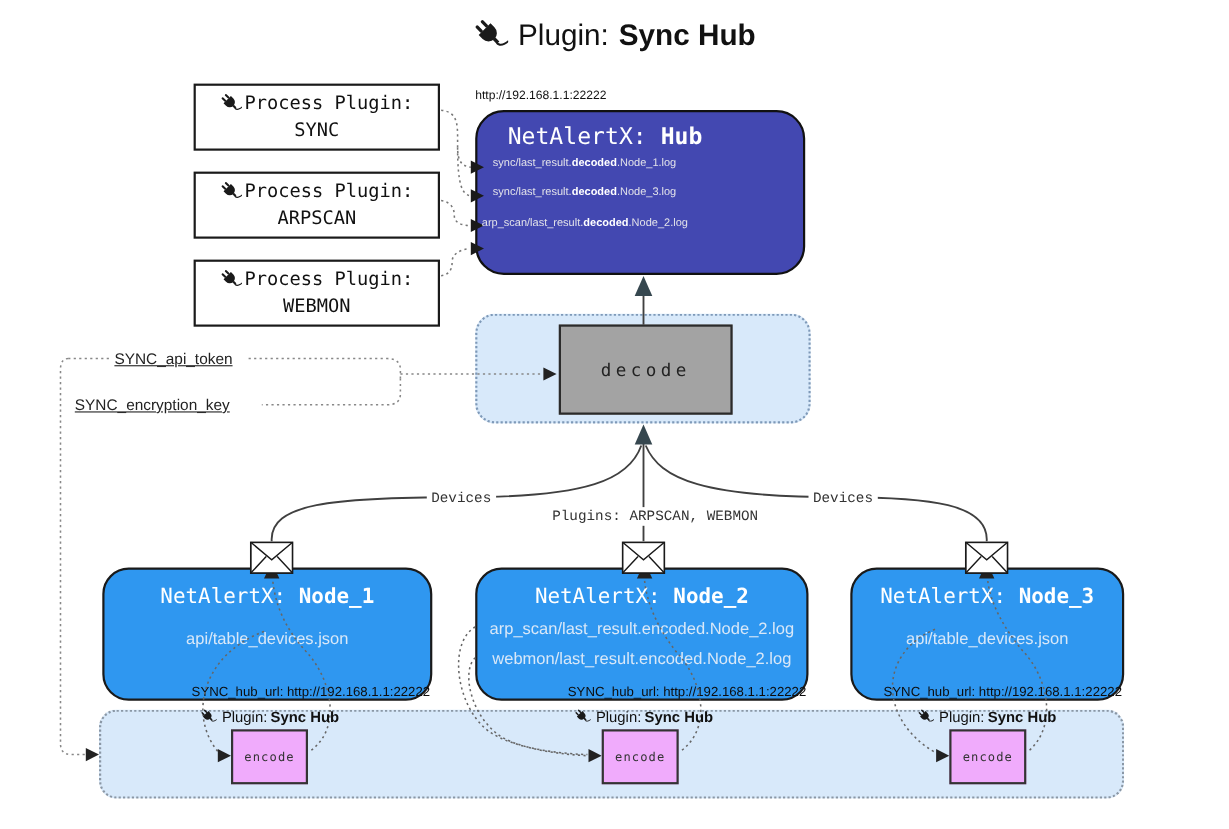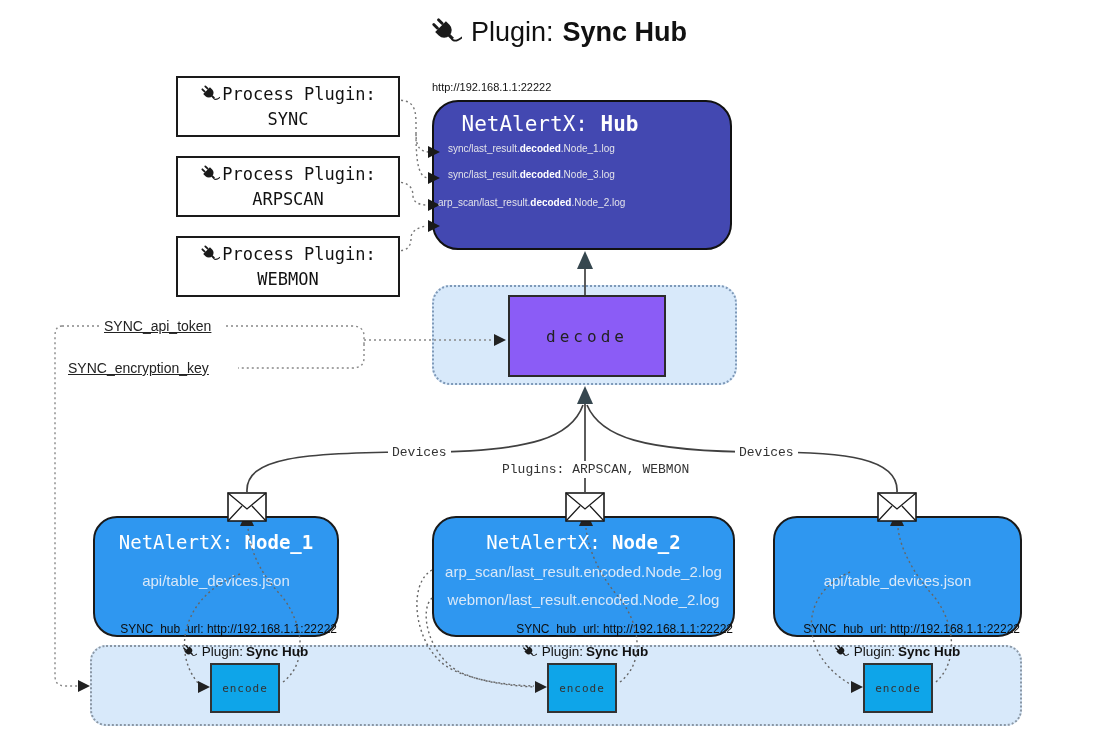--- a/index.html
+++ b/index.html
@@ -32,43 +32,43 @@
        border-radius:26px;box-sizing:border-box;}
   .hub-title{left:432px;top:112px;width:236px;text-align:center;color:#fff;
              font-family:"DejaVu Sans Mono",monospace;font-size:21px;}
   .hub-line{width:300px;color:#e3e3ea;font-size:10px;white-space:nowrap;}
   .hub-line .b{color:#fff;}
   .hub-url{left:432px;top:81px;width:300px;text-align:left;font-size:11px;color:#111;}
 
   
   .panel{background:#d8e9fa;box-sizing:border-box;}
   .decode-panel{left:432px;top:285px;width:305px;height:100px;border:2px dotted #7e99b8;border-radius:18px;}
-  .decode-box{left:508px;top:295px;width:158px;height:82px;background:#8b5cf6;border:2px solid #2b2b2b;
+  .decode-box{left:508px;top:295px;width:158px;height:82px;background:#a3a3a3;border:2px solid #2b2b2b;
               box-sizing:border-box;display:flex;align-items:center;justify-content:center;
               font-family:"DejaVu Sans Mono",monospace;font-size:16px;letter-spacing:4px;color:#222;}
 
   
   .cfg{font-size:14px;color:#222;background:#fff;padding:0 4px;white-space:nowrap;text-decoration:underline;}
 
   
   .edge-lbl{font-size:13px;color:#333;background:#fff;padding:1px 4px;white-space:nowrap;font-family:Liberation Mono, monospace;}
 
   
   .node{top:516px;height:121px;background:#2f97f0;border:2.5px solid #1a1a1a;border-radius:24px;box-sizing:border-box;}
-  .node1{left:93px;width:246px;}
+  .node1{left:93px;width:300px;}
   .node2{left:432px;width:303px;}
   .node3{left:773px;width:249px;}
   .node-title{position:absolute;left:0;top:13px;width:100%;text-align:center;color:#fff;
               font-family:"DejaVu Sans Mono",monospace;font-size:19px;}
   .node-line{position:absolute;left:0;width:100%;text-align:center;color:#d9e8f8;font-size:15px;white-space:nowrap;}
   .node-url{position:absolute;left:0;top:104px;width:100%;text-align:right;color:#0d0d0d;font-size:12px;}
 
   
   .band{left:90px;top:645px;width:932px;height:81px;border:2px dotted #8a97a5;border-radius:16px;}
-  .enc-box{top:663px;width:70px;height:50px;background:#0ea5e9;border:2px solid #333;box-sizing:border-box;
+  .enc-box{top:663px;width:70px;height:50px;background:#f0abfc;border:2px solid #333;box-sizing:border-box;
            display:flex;align-items:center;justify-content:center;
            font-family:"DejaVu Sans Mono",monospace;font-size:11px;letter-spacing:1px;color:#333;}
   .enc-lbl{top:644px;width:160px;display:flex;align-items:center;justify-content:center;gap:3px;
            font-size:13.5px;color:#111;white-space:nowrap;}
 </style>
 </head>
 <body>
 
 <svg style="position:absolute;width:0;height:0" aria-hidden="true">
   <defs>
@@ -94,20 +94,21 @@
     <div class="node-line" style="top:54px">api/table_devices.json</div>
     <div class="node-url">SYNC_hub_url: http://192.168.1.1:22222</div>
   </div>
   <div class="abs layer-box node node2">
     <div class="node-title"><span>NetAlertX:</span>&nbsp;<span class="b">Node_2</span></div>
     <div class="node-line" style="top:45px">arp_scan/last_result.encoded.Node_2.log</div>
     <div class="node-line" style="top:73px">webmon/last_result.encoded.Node_2.log</div>
     <div class="node-url">SYNC_hub_url: http://192.168.1.1:22222</div>
   </div>
   <div class="abs layer-box node node3">
+    <div class="node-title"><span>NetAlertX:</span>&nbsp;<span class="b">Node_3</span></div>
     <div class="node-line" style="top:54px">api/table_devices.json</div>
     <div class="node-url">SYNC_hub_url: http://192.168.1.1:22222</div>
   </div>
 
   <svg id="connectors" width="1117" height="754">
 
     <g fill="none" stroke="#404040" stroke-width="1.7">
       <path d="M585,296 L585,266"></path>
       <path d="M585,492 L585,402"></path>
       <path d="M247,492 C245,458 300,452 420,452 C535,452 572,436 583,405"></path>

